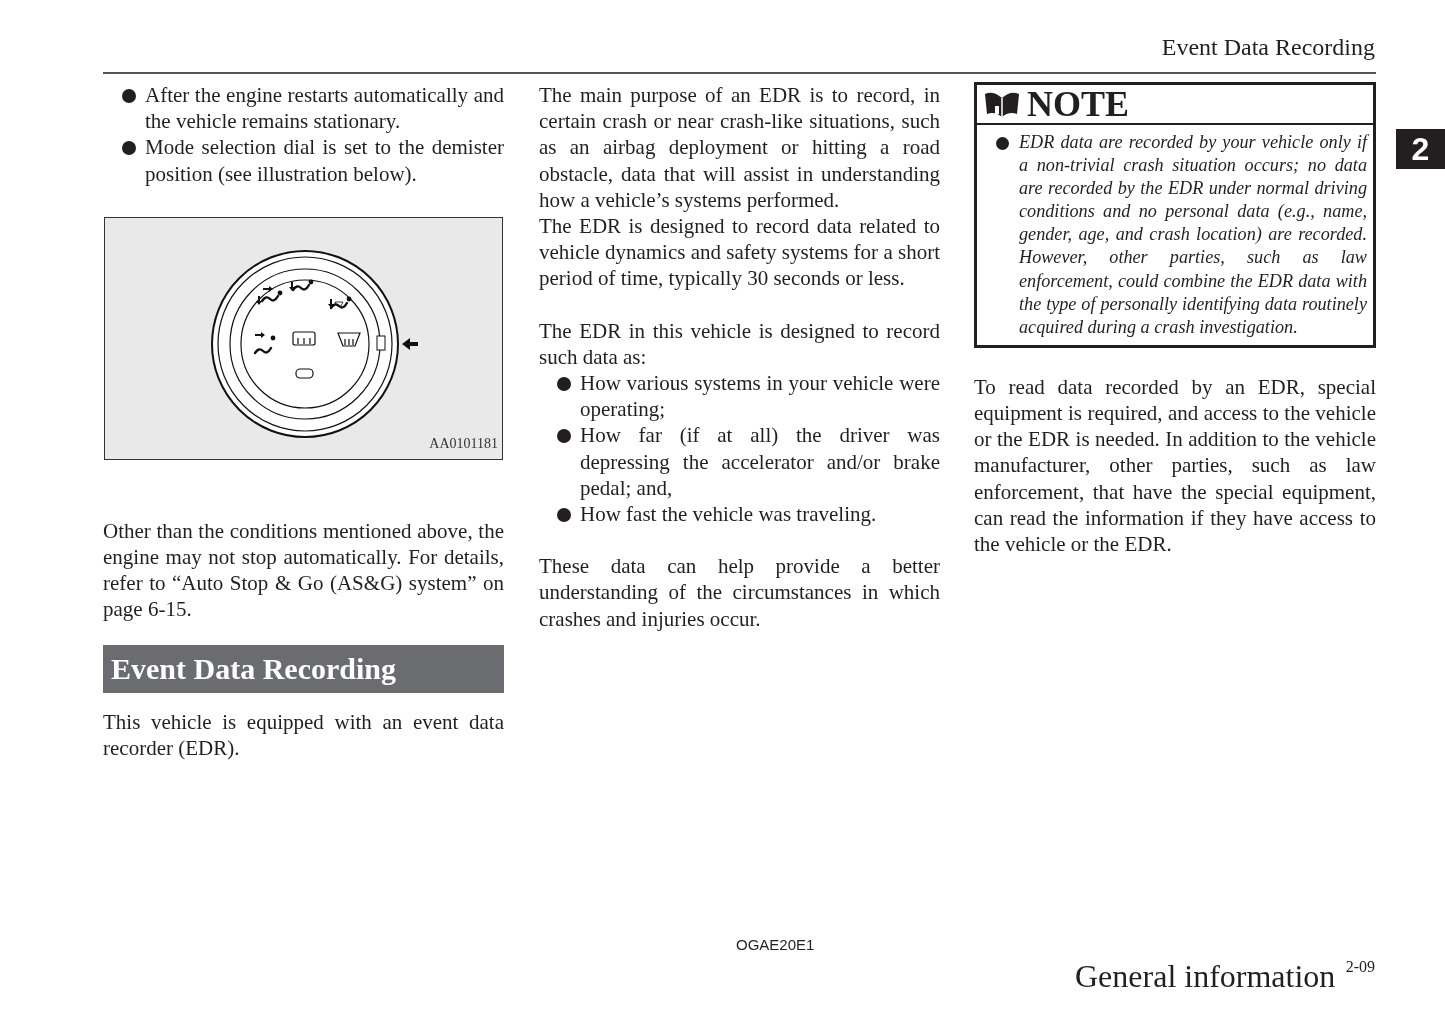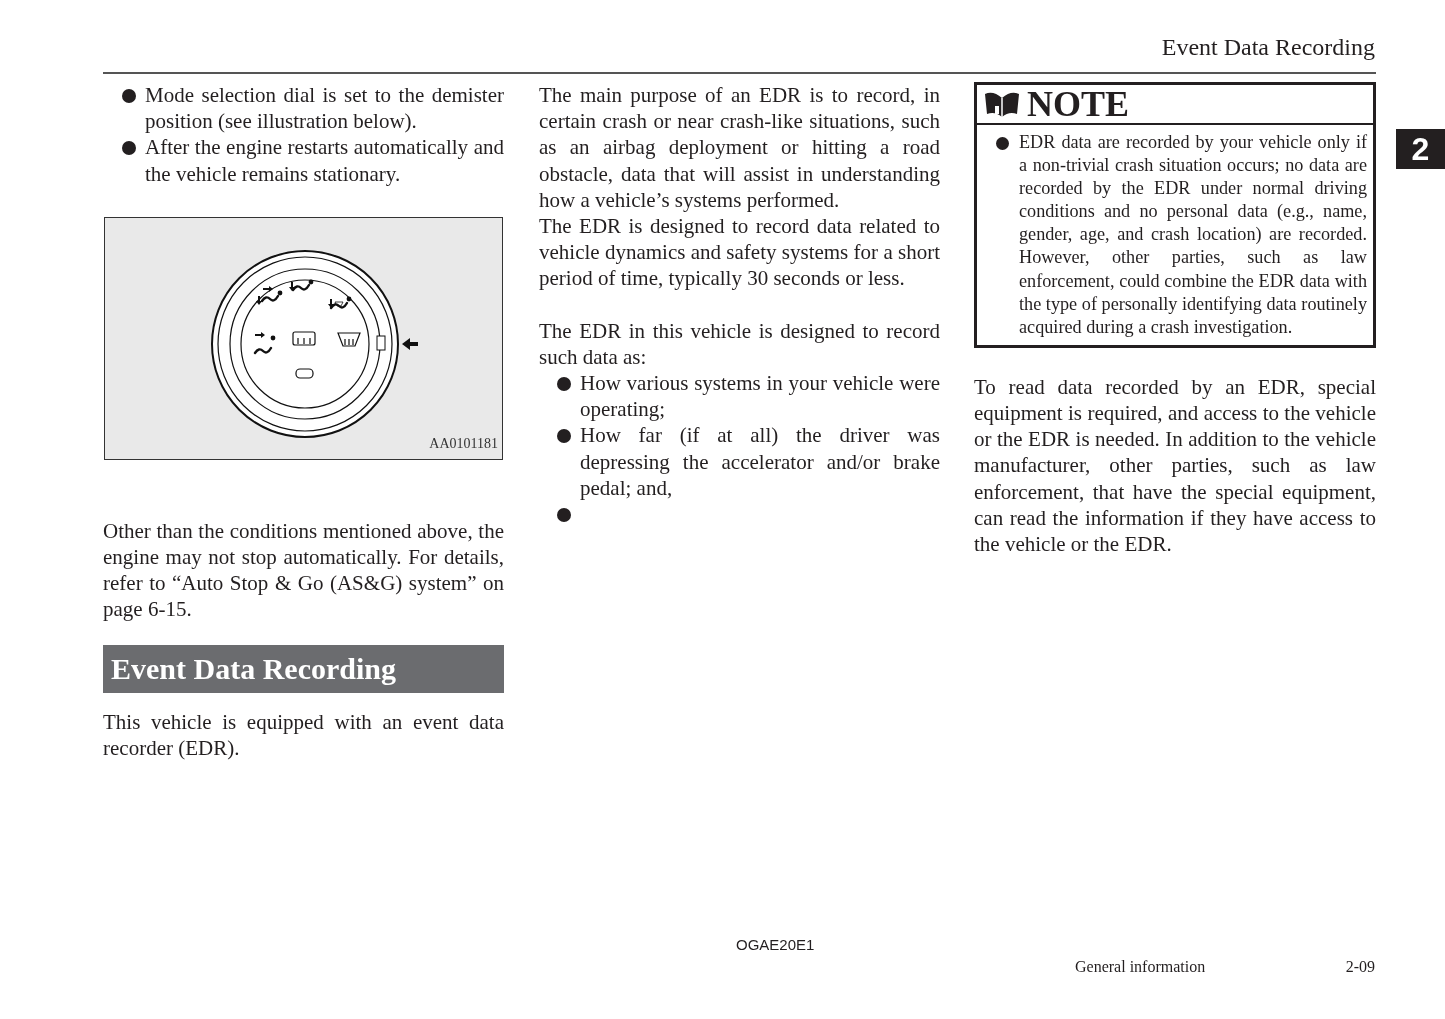--- a/index.html
+++ b/index.html
@@ -18,43 +18,43 @@
   p { margin: 0; }
   .gap { height: 26px; }
   .figure { position: relative; width: 397px; height: 241px; border: 1px solid #333; background: #e9e9e9; margin: 30px 0 32px 1px; }
   .figure svg { position: absolute; left: 0; top: 0; }
   .fig-code { position: absolute; right: 4px; bottom: 2px; font-size: 14px; color: #333; }
   .section-banner { background: #6b6c6f; color: #ffffff; font-weight: bold; font-size: 30px; line-height: 48px; padding-left: 8px; margin: 22px 0 16px 0; }
   .note-box { border: 3px solid #231f20; margin-top: 0; }
   .note-head { height: 38px; border-bottom: 2px solid #231f20; display: flex; align-items: center; padding-left: 6px; }
   .note-title { font-family: Liberation Serif, serif; font-weight: bold; font-size: 36px; margin-left: 6px; }
   .note-body { padding: 6px 6px 6px 0; font-size: 18.2px; line-height: 23.1px; }
-  .note-body .bullet { padding-left: 42px; }
+  .note-body .bullet { padding-left: 42px; font-style: italic; }
   .note-body .bullet .dot { left: 19px; top: 6px; width: 13px; height: 13px; }
   .chapter-tab { position: absolute; left: 1396px; top: 129px; width: 49px; height: 40px; background: #231f20; color: #fff;
                  font-family: "Liberation Sans", "DejaVu Sans", sans-serif; font-weight: bold; font-size: 32px; text-align: center; line-height: 40px; }
   .footer-code { position: absolute; left: 736px; top: 936px; font-family: "Liberation Sans", "DejaVu Sans", sans-serif; font-size: 15px; }
-  .footer-section { position: absolute; left: 1075px; top: 958px; font-size: 16px; }
+  .footer-section { position: absolute; left: 1075px; top: 958px; font-size: 32px; }
   .footer-page { position: absolute; right: 70px; top: 958px; font-size: 16px; }
 </style>
 </head>
 <body>
 
 <div class="running-head">Event Data Recording</div>
 <div class="head-rule"></div>
 <div class="chapter-tab">2</div>
 
 <div class="col col1">
   <div class="bullet">
     <span class="dot"></span>
-    <p>Mode selection dial is set to the demister position (see illustration below).</p>
+    <p>After the engine restarts automatically and the vehicle remains stationary.</p>
   </div>
   <div class="bullet">
     <span class="dot"></span>
-    <p>After the engine restarts automatically and the vehicle remains stationary.</p>
+    <p>Mode selection dial is set to the demister position (see illustration below).</p>
   </div>
 
   <div class="figure">
     <svg width="397" height="241" viewBox="0 0 397 241">
       <circle cx="200" cy="126" r="93" fill="#fff" stroke="#111" stroke-width="2"></circle>
       <circle cx="200" cy="126" r="87" fill="none" stroke="#111" stroke-width="1.2"></circle>
       <circle cx="200" cy="126" r="75" fill="none" stroke="#111" stroke-width="1.2"></circle>
       <circle cx="200" cy="126" r="64" fill="none" stroke="#111" stroke-width="1.2"></circle>
       <rect x="272" y="118" width="8" height="14" fill="#fff" stroke="#111" stroke-width="1"></rect>
       <path d="M297 126 l8 -6 v4 h8 v4 h-8 v4 z" fill="#111"></path>
@@ -99,22 +99,24 @@
   <div class="bullet">
     <span class="dot"></span>
     <p>How various systems in your vehicle were operating;</p>
   </div>
   <div class="bullet">
     <span class="dot"></span>
     <p>How far (if at all) the driver was depressing the accelerator and/or brake pedal; and,</p>
   </div>
   <div class="bullet">
     <span class="dot"></span>
+    <p>How fast the vehicle was traveling.</p>
   </div>
   <div class="gap"></div>
+  <p>These data can help provide a better understanding of the circumstances in which crashes and injuries occur.</p>
 </div>
 
 <div class="col col3">
   <div class="note-box">
     <div class="note-head">
       <svg width="38" height="28" viewBox="0 0 38 28">
         <path d="M2 4 q8 -4 17 4 q9 -8 17 -4 l-2 20 q-8 -3 -15 3 q-7 -6 -15 -3 z" fill="#231f20"></path>
         <path d="M19 8 v19" stroke="#fff" stroke-width="1.5"></path>
         <path d="M12 16 h4 v8 h-4 z" fill="#fff"></path>
       </svg>

